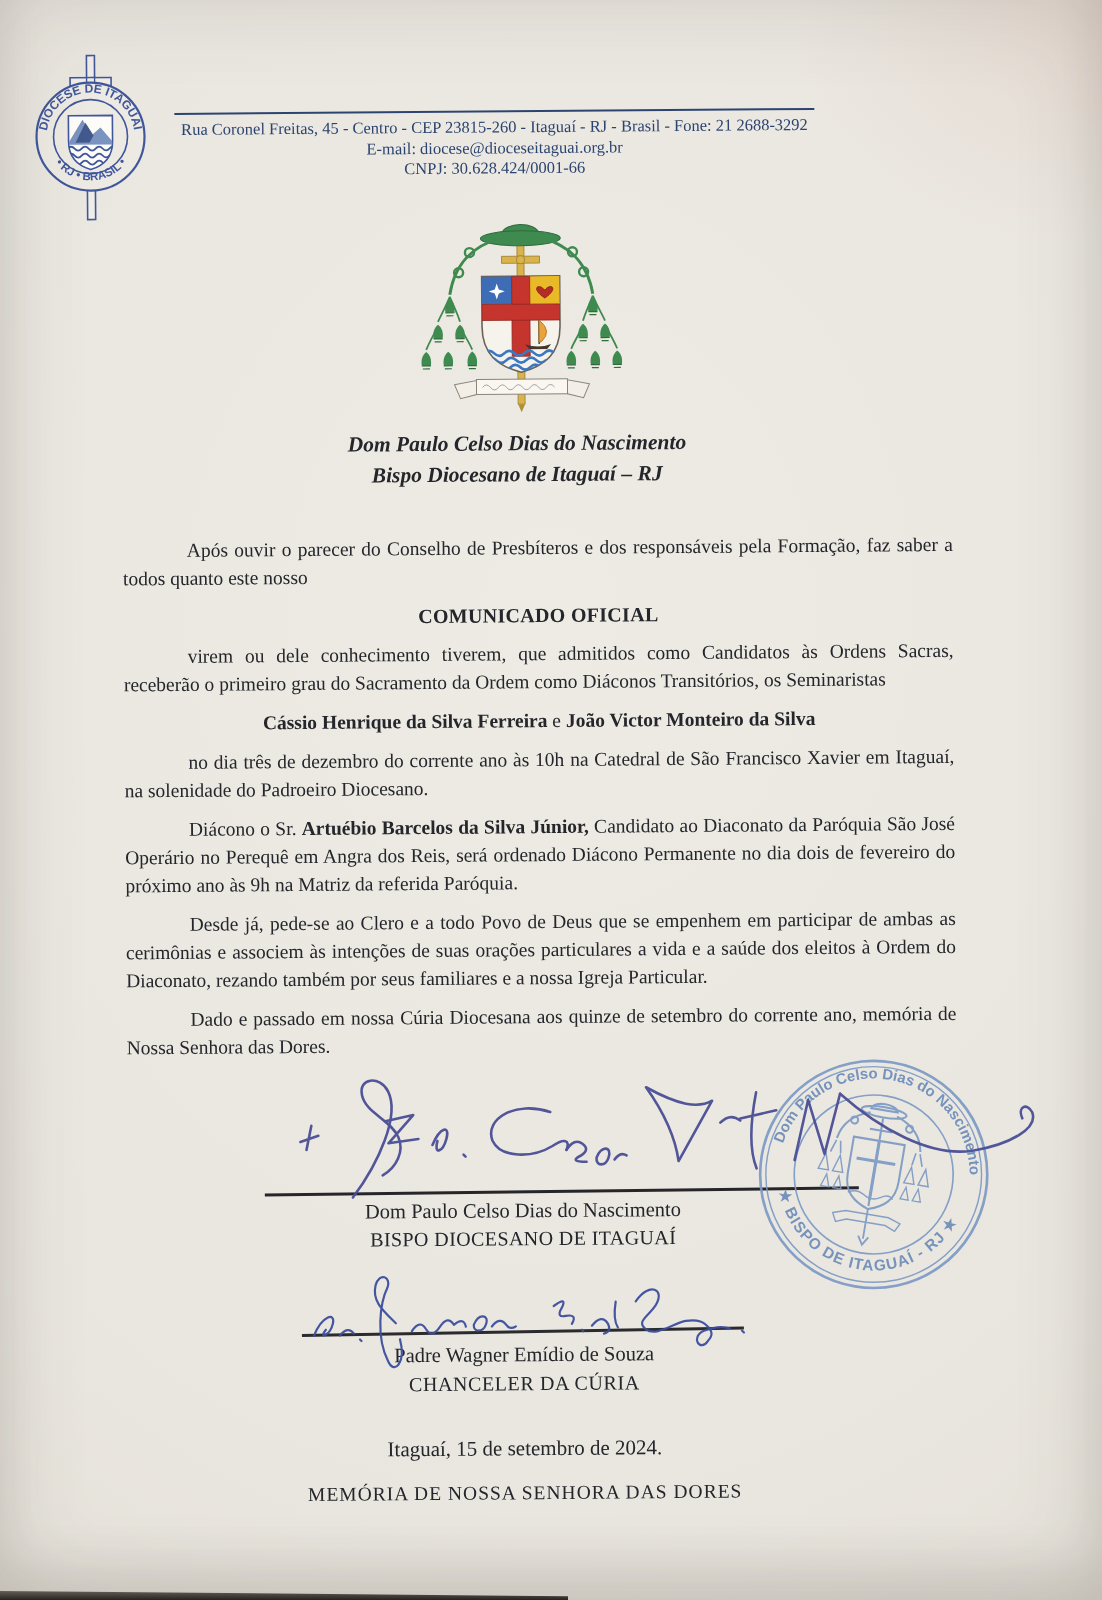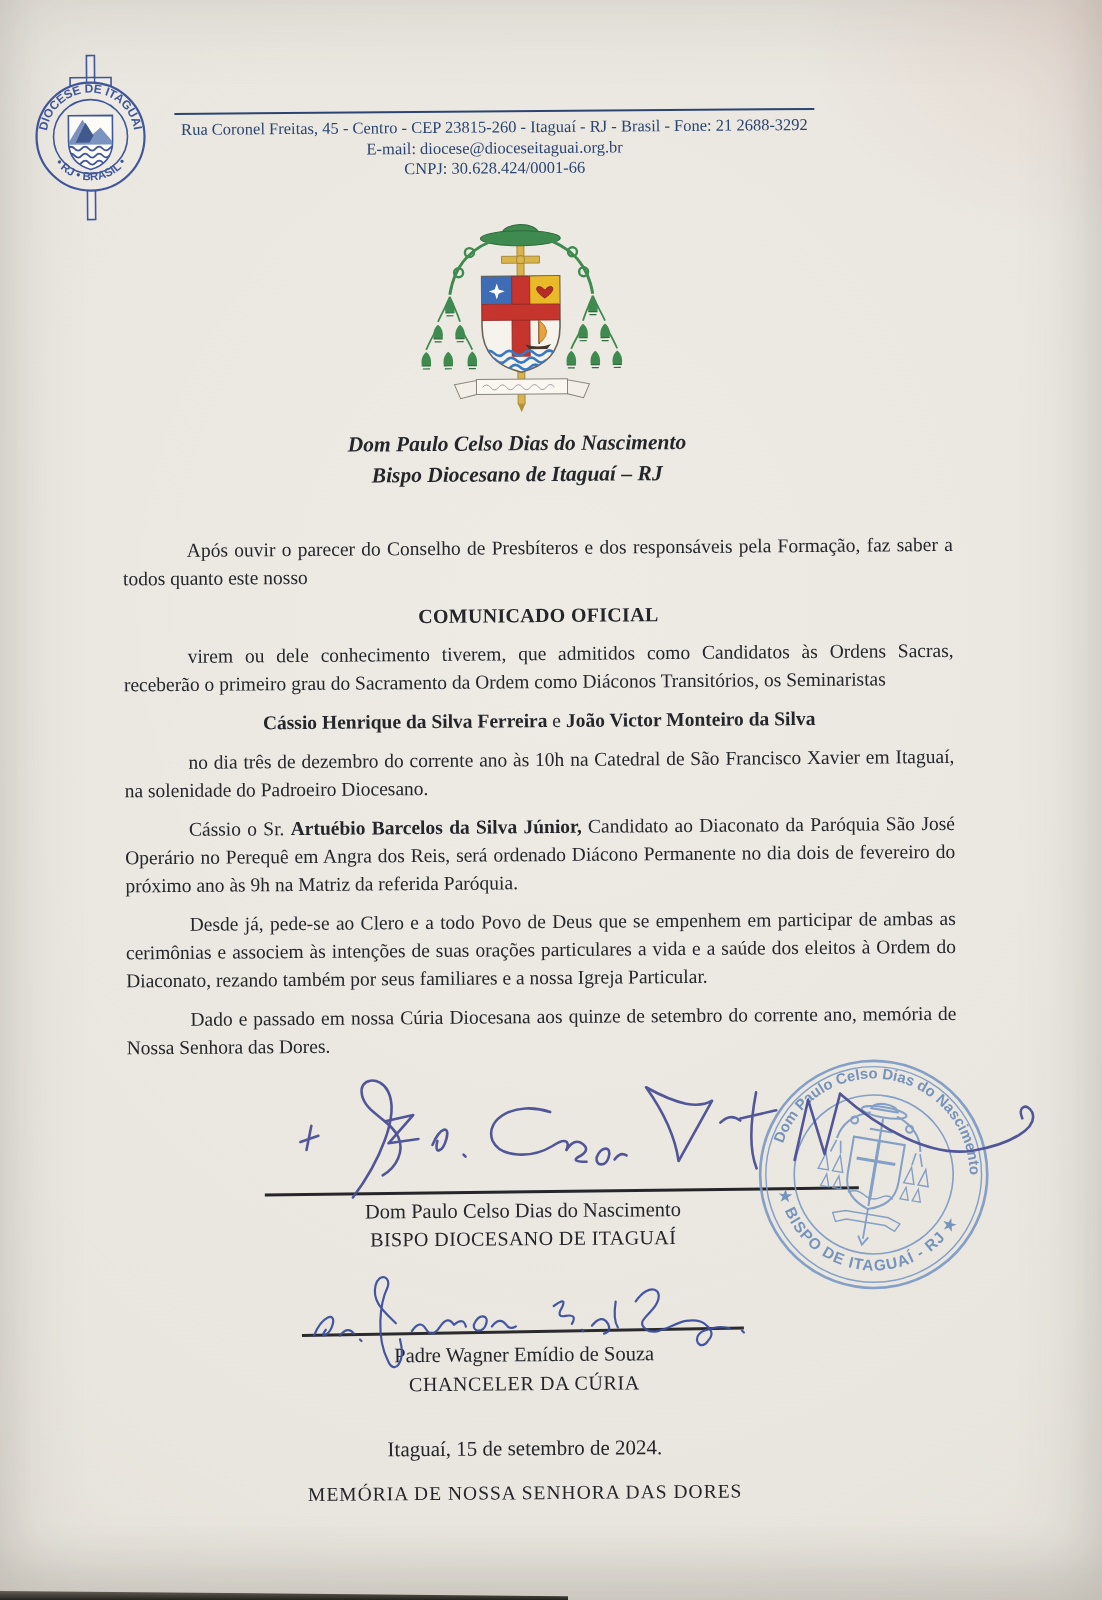--- a/index.html
+++ b/index.html
@@ -189,21 +189,21 @@
       <div>Dom Paulo Celso Dias do Nascimento</div>
       <div>Bispo Diocesano de Itaguaí – RJ</div>
     </div>
 
     <div class="doc-body">
       <p>Após ouvir o parecer do Conselho de Presbíteros e dos responsáveis pela Formação, faz saber a todos quanto este nosso</p>
       <p class="official">COMUNICADO OFICIAL</p>
       <p>virem ou dele conhecimento tiverem, que admitidos como Candidatos às Ordens Sacras, receberão o primeiro grau do Sacramento da Ordem como Diáconos Transitórios, os Seminaristas</p>
       <p class="candidates"><span>Cássio Henrique da Silva Ferreira</span><span class="conj"> e </span><span>João Victor Monteiro da Silva</span></p>
       <p>no dia três de dezembro do corrente ano às 10h na Catedral de São Francisco Xavier em Itaguaí, na solenidade do Padroeiro Diocesano.</p>
-      <p><span>Cássio o Sr. </span><b class="inline-bold">Artuébio Barcelos da Silva Júnior,</b><span> Candidato ao Diaconato da Paróquia São José Operário no Perequê em Angra dos Reis, será ordenado Diácono Permanente no dia dois de fevereiro do próximo ano às 9h na Matriz da referida Paróquia.</span></p>
+      <p><span>Diácono o Sr. </span><b class="inline-bold">Artuébio Barcelos da Silva Júnior,</b><span> Candidato ao Diaconato da Paróquia São José Operário no Perequê em Angra dos Reis, será ordenado Diácono Permanente no dia dois de fevereiro do próximo ano às 9h na Matriz da referida Paróquia.</span></p>
       <p>Desde já, pede-se ao Clero e a todo Povo de Deus que se empenhem em participar de ambas as cerimônias e associem às intenções de suas orações particulares a vida e a saúde dos eleitos à Ordem do Diaconato, rezando também por seus familiares e a nossa Igreja Particular.</p>
       <p>Dado e passado em nossa Cúria Diocesana aos quinze de setembro do corrente ano, memória de Nossa Senhora das Dores.</p>
     </div>
 
     <svg class="stamp" viewBox="0 0 250 250">
       <defs>
         <path id="stTop" d="M 32,125 A 93,93 0 0 1 218,125" fill="none"></path>
         <path id="stBot" d="M 37.6,156.8 A 93,93 0 0 0 212.4,156.8" fill="none"></path>
       </defs>
       <g transform="rotate(10 125 125)" stroke="#7d9ac4" fill="none">

